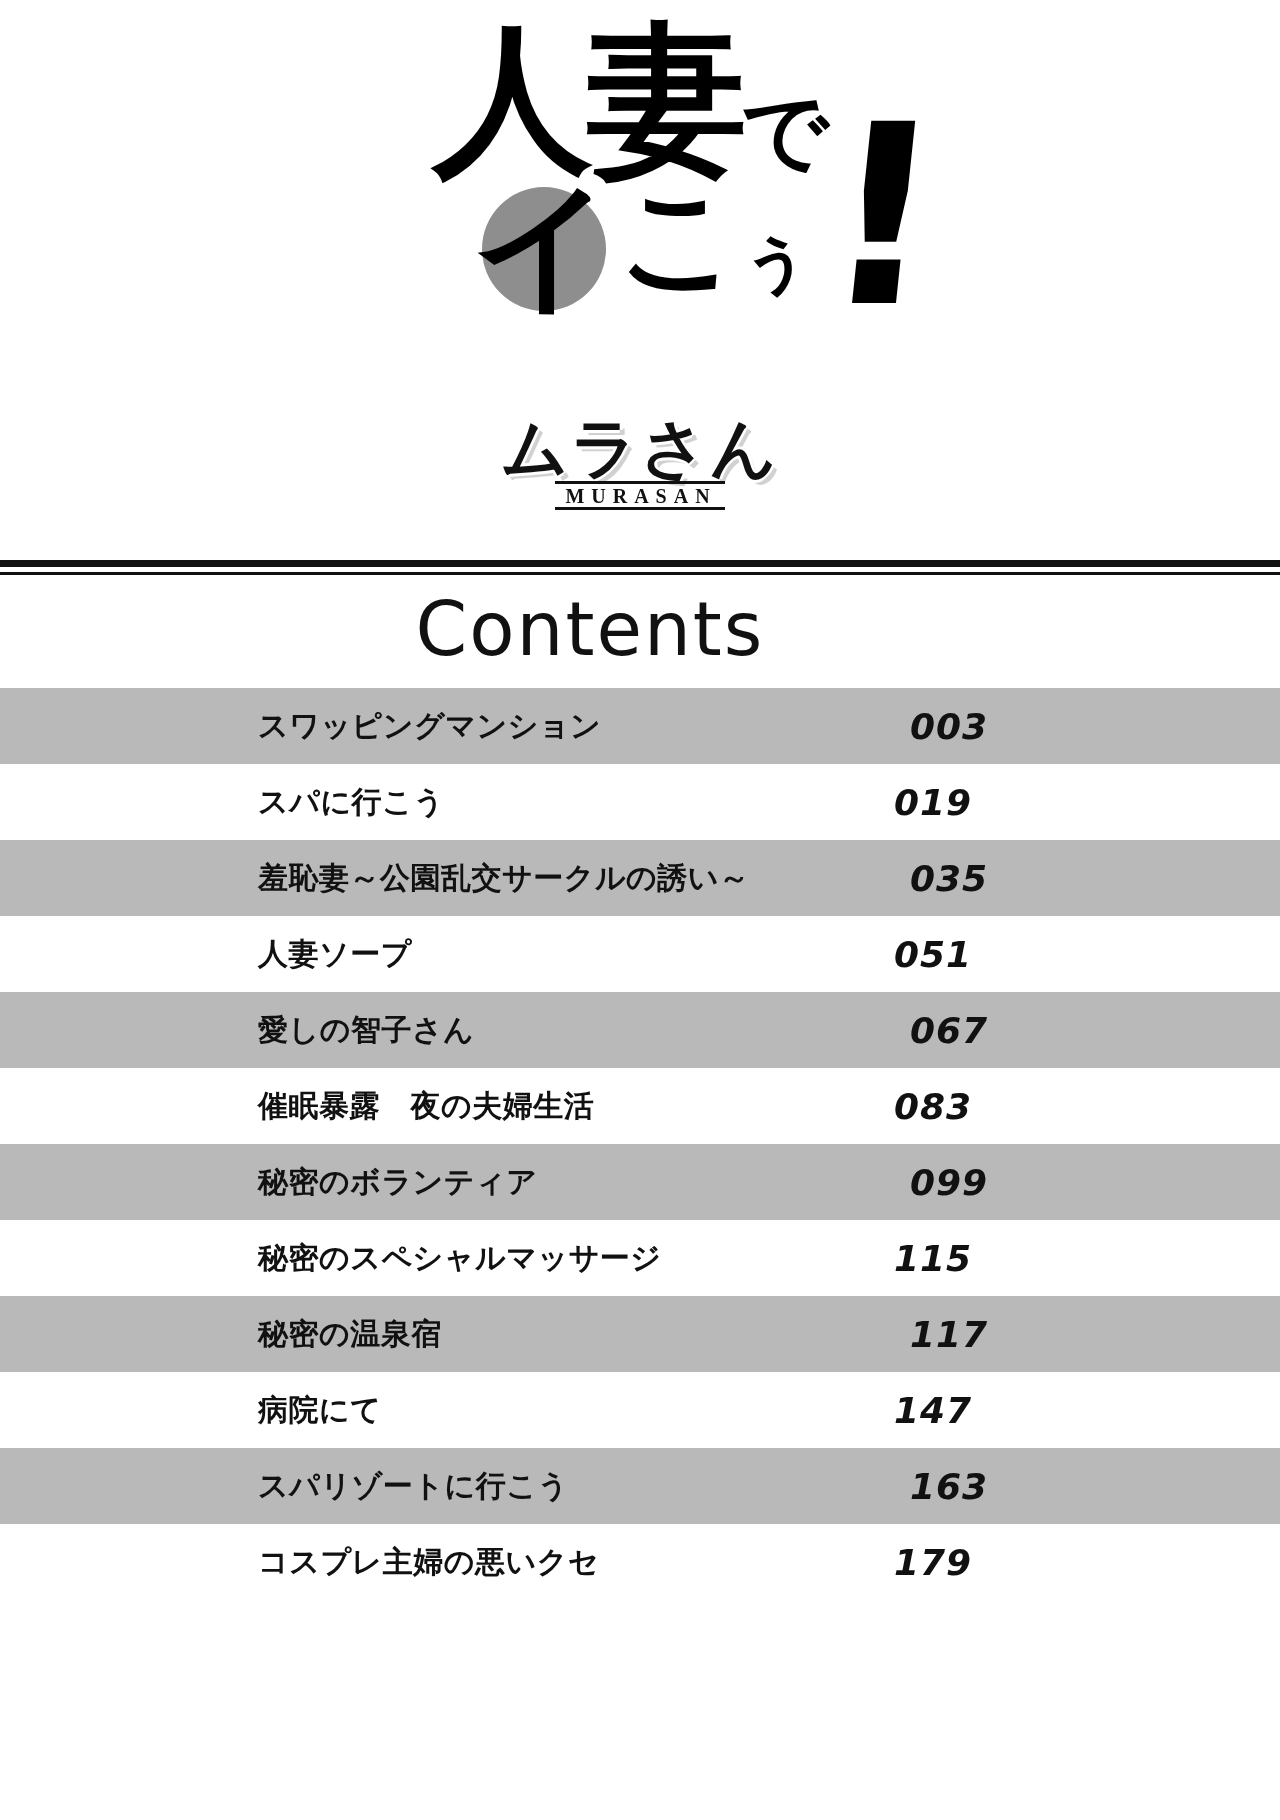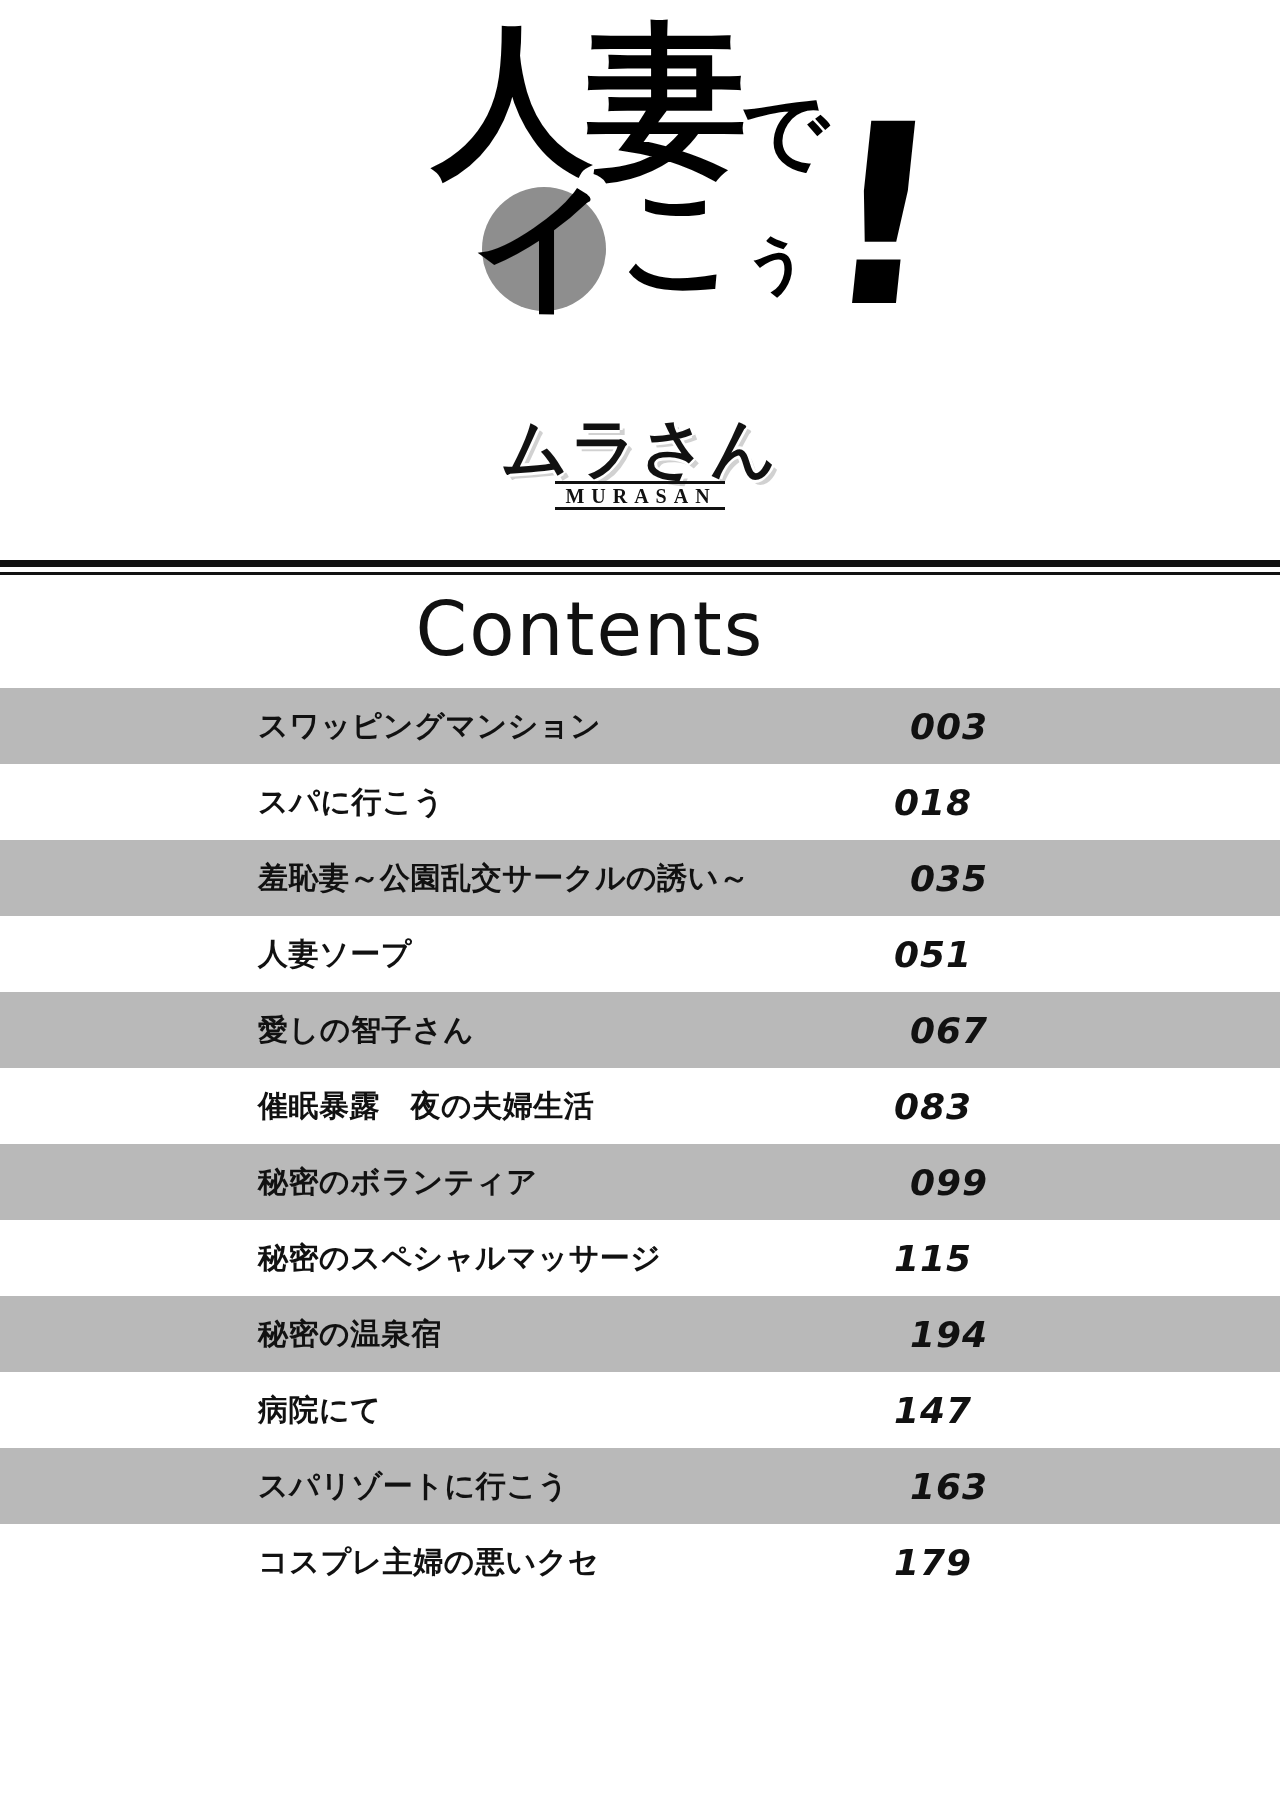--- a/index.html
+++ b/index.html
@@ -257,21 +257,21 @@
 
   <div class="toc">
 
     <div class="toc-row alt">
       <div class="toc-title">スワッピングマンション</div>
       <div class="toc-page">003</div>
     </div>
 
     <div class="toc-row">
       <div class="toc-title">スパに行こう</div>
-      <div class="toc-page">018</div>
+      <div class="toc-page">019</div>
     </div>
 
     <div class="toc-row alt">
       <div class="toc-title">羞恥妻～公園乱交サークルの誘い～</div>
       <div class="toc-page">035</div>
     </div>
 
     <div class="toc-row">
       <div class="toc-title">人妻ソープ</div>
       <div class="toc-page">051</div>
@@ -292,21 +292,21 @@
       <div class="toc-page">099</div>
     </div>
 
     <div class="toc-row">
       <div class="toc-title">秘密のスペシャルマッサージ</div>
       <div class="toc-page">115</div>
     </div>
 
     <div class="toc-row alt">
       <div class="toc-title">秘密の温泉宿</div>
-      <div class="toc-page">194</div>
+      <div class="toc-page">117</div>
     </div>
 
     <div class="toc-row">
       <div class="toc-title">病院にて</div>
       <div class="toc-page">147</div>
     </div>
 
     <div class="toc-row alt">
       <div class="toc-title">スパリゾートに行こう</div>
       <div class="toc-page">163</div>

